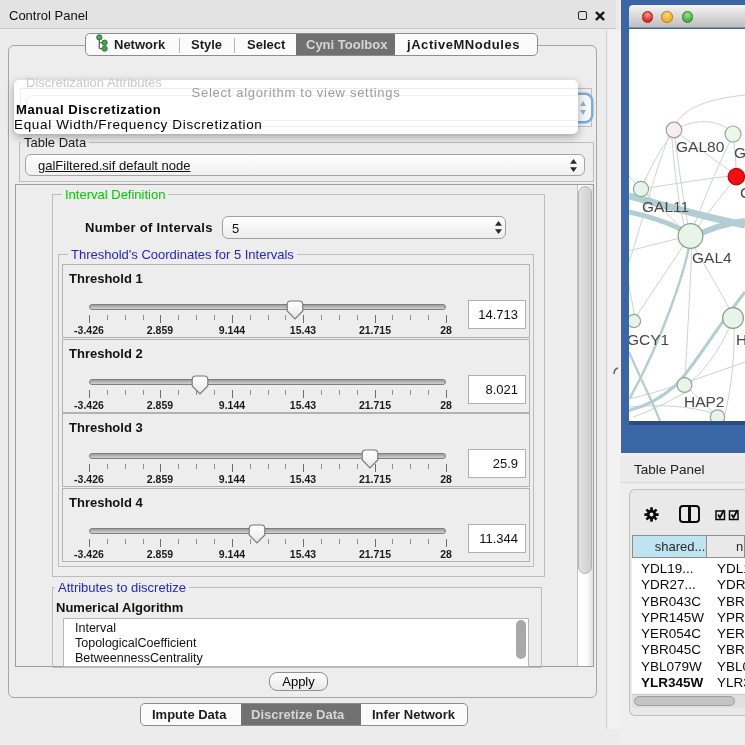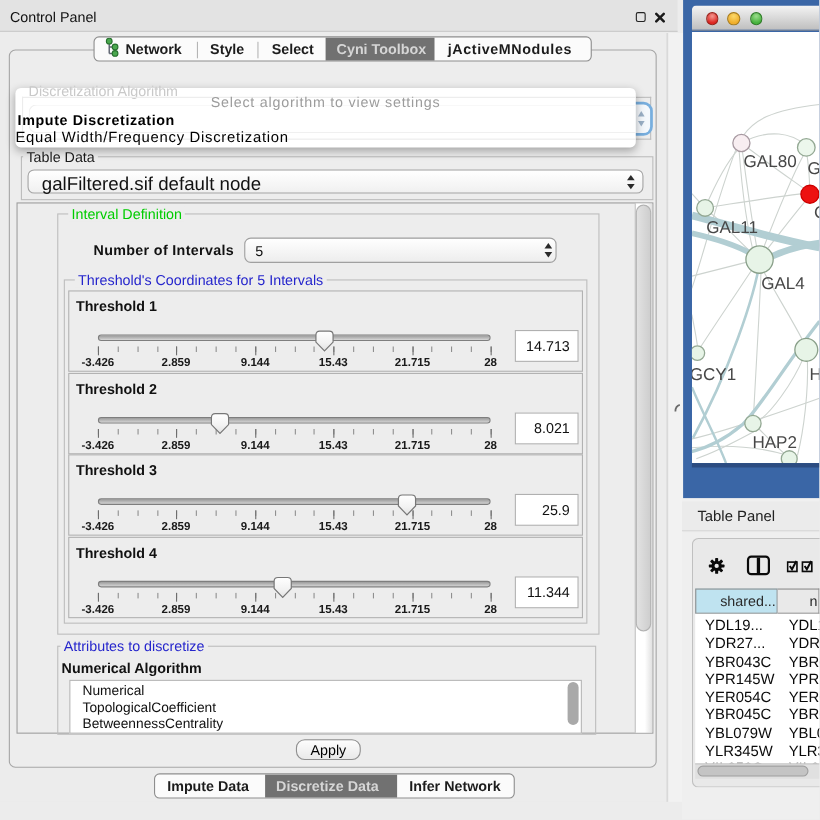--- a/index.html
+++ b/index.html
@@ -39,21 +39,21 @@
 <div class="abs" style="left:407px;top:37px;font-size:13px;font-weight:bold;letter-spacing:0.55px;color:#1c1c1c;">jActiveMNodules</div>
 <div class="abs" style="left:560px;top:88px;width:32px;height:39px;border:1px solid #bdbdbd;border-left:none;"></div>
 <div class="abs" style="left:558px;top:95px;width:33px;height:26px;border-radius:6px;background:#f4f8fc;box-shadow:0 0 0 2.5px #77aede;"></div>
 <svg class="abs" style="left:578px;top:98px;" width="10" height="20" viewBox="0 0 10 20">
       <path d="M5 3 L8 8 L2 8 Z" fill="#9ab0c6"></path>
       <path d="M5 17 L8 12 L2 12 Z" fill="#9ab0c6"></path>
     </svg>
 <div class="abs" style="left:19px;top:142px;width:575px;height:40px;border:1px solid #bdbdbd;"></div>
 <div class="abs grouplabel" style="left:21px;top:136px;font-size:13px;color:#1a1a1a;">Table Data</div>
 <div class="abs" style="left:25px;top:154px;width:560px;height:22px;background:linear-gradient(#ffffff,#f0f0f0);border:1px solid #a5a5a5;border-radius:6px;"></div>
-<div class="abs" style="left:38px;top:158px;font-size:17px;color:#111;">galFiltered.sif default node</div>
+<div class="abs" style="left:38px;top:158px;font-size:13px;color:#111;text-decoration:underline;">galFiltered.sif default node</div>
 <svg class="abs" style="left:569px;top:158px;" width="9" height="15" viewBox="0 0 9 15">
       <path d="M4.5 1 L8 5.8 L1 5.8 Z" fill="#2a2a2a"></path>
       <path d="M4.5 14 L8 9.2 L1 9.2 Z" fill="#2a2a2a"></path>
     </svg>
 <div class="abs" style="left:15px;top:184px;width:579px;height:483px;background:#ededed;border:1px solid #9e9e9e;"></div>
 <div class="abs" style="left:577px;top:185px;width:16px;height:481px;background:linear-gradient(to right,#ffffff,#ffffff 55%,#e0e0e0);border-left:1px solid #c3c3c3;"></div>
 <div class="abs" style="left:578px;top:186px;width:14px;height:388px;background:linear-gradient(to right,#e2e2e2,#cecece);border:1px solid #b2b2b2;border-radius:7px;"></div>
 <div class="abs" style="left:52px;top:194px;width:493px;height:383px;border:1px solid #bdbdbd;"></div>
 <div class="abs grouplabel" style="left:62px;top:188px;font-size:13px;color:#00cc00;">Interval Definition</div>
 <div class="abs" style="left:85px;top:220px;font-size:13px;font-weight:bold;letter-spacing:0.3px;color:#111;">Number of Intervals</div>
@@ -250,38 +250,38 @@
           <stop offset="1" stop-color="#e2e2e2"></stop>
         </linearGradient>
       </defs>
       <path d="M1.2 4.5 Q1.2 1 4.7 1 L13.3 1 Q16.8 1 16.8 4.5 L16.8 11 L9 19 L1.2 11 Z" fill="url(#thg4)" stroke="#777" stroke-width="1.1"></path>
     </svg>
 <div class="abs" style="left:468px;top:524px;width:58px;height:29px;background:#fff;border:1px solid #b0b0b0;font-size:13px;color:#111;text-align:right;line-height:27px;padding-right:7px;">11.344</div>
 <div class="abs" style="left:52px;top:587px;width:490px;height:81px;border:1px solid #bdbdbd;"></div>
 <div class="abs grouplabel" style="left:55px;top:581px;font-size:13px;color:#2525cc;">Attributes to discretize</div>
 <div class="abs" style="left:56px;top:600px;font-size:13px;font-weight:bold;color:#111;">Numerical Algorithm</div>
 <div class="abs" style="left:63px;top:618px;width:466px;height:49px;background:#fff;border:1px solid #b5b5b5;overflow:hidden;">
-      <div style="position:absolute;left:11px;top:2px;font-size:12.5px;color:#111;">Numerical</div>
+      <div style="position:absolute;left:11px;top:2px;font-size:12.5px;color:#111;">Interval</div>
       <div style="position:absolute;left:11px;top:17px;font-size:12.5px;color:#111;">TopologicalCoefficient</div>
       <div style="position:absolute;left:11px;top:32px;font-size:12.5px;color:#111;">BetweennessCentrality</div>
       <div style="position:absolute;right:2px;top:1px;width:10px;height:39px;background:#a9a9a9;border-radius:5px;"></div>
     </div>
 <div class="abs" style="left:269px;top:671.5px;width:59px;height:19.5px;background:linear-gradient(#fdfdfd,#e9e9e9);border:1px solid #8f8f8f;border-radius:8px;text-align:center;font-size:13px;color:#000;line-height:18px;">Apply</div>
 <div class="abs" style="left:140px;top:703px;width:328px;height:23px;background:#fbfbfb;border:1px solid #8d8d8d;border-radius:5px;overflow:hidden;">
       <div class="abs" style="left:100px;top:0;width:120px;height:23px;background:#717171;"></div>
     </div>
 <div class="abs" style="left:152px;top:707px;font-size:13px;font-weight:bold;color:#1c1c1c;">Impute Data</div>
 <div class="abs" style="left:251px;top:707px;font-size:13px;font-weight:bold;color:#d6d6d6;">Discretize Data</div>
 <div class="abs" style="left:372px;top:707px;font-size:13px;font-weight:bold;color:#1c1c1c;">Infer Network</div>
 <div class="abs" style="left:14px;top:80px;width:564px;height:54px;background:#ffffff;border-radius:5px;box-shadow:0 3px 9px rgba(0,0,0,0.32);"></div>
-<div class="abs" style="left:26px;top:75px;font-size:13px;color:#c9c9c9;">Discretization Algorithm</div>
+<div class="abs" style="left:26px;top:75px;font-size:13px;color:#c9c9c9;">Discretization Attributes</div>
 <div class="abs" style="left:20px;top:88px;width:558px;height:39px;border:1px solid #ececec;border-right:none;"></div>
 <div class="abs" style="left:26px;top:95px;width:552px;height:26px;border:1px solid #f0f0f0;border-right:none;border-radius:7px 0 0 7px;"></div>
 <div class="abs" style="left:14px;top:85px;width:564px;text-align:center;font-size:13px;letter-spacing:0.7px;color:#9c9c9c;">Select algorithm to view settings</div>
-<div class="abs" style="left:16px;top:101.5px;font-size:13px;font-weight:bold;letter-spacing:0.55px;color:#000;">Impute Discretization</div>
+<div class="abs" style="left:16px;top:101.5px;font-size:13px;font-weight:bold;letter-spacing:0.55px;color:#000;">Manual Discretization</div>
 <div class="abs" style="left:14px;top:117px;font-size:13.5px;letter-spacing:0.65px;color:#000;">Equal Width/Frequency Discretization</div>
 <div class="abs" style="left:621px;top:0;width:124px;height:453px;background:#3a66a6;"></div>
 <div class="abs" style="left:629px;top:5px;width:116px;height:23px;background:linear-gradient(#f4f4f4,#bfbfbf);border-bottom:1px solid #8f8f8f;border-top-left-radius:4px;"></div>
 <div class="abs" style="left:641.6px;top:11px;width:11.6px;height:11.6px;border-radius:50%;background:radial-gradient(circle at 50% 28%, #f49a92, #dd2622 70%);border:1px solid #9a221a;"></div>
 <div class="abs" style="left:661.0px;top:11px;width:11.6px;height:11.6px;border-radius:50%;background:radial-gradient(circle at 50% 28%, #fbd96b, #f0ae2a 70%);border:1px solid #a87c1a;"></div>
 <div class="abs" style="left:681.6px;top:11px;width:11.6px;height:11.6px;border-radius:50%;background:radial-gradient(circle at 50% 28%, #9ede8f, #47b33d 70%);border:1px solid #2f7d28;"></div>
 <svg class="abs" style="left:629px;top:29px;" width="116" height="392" viewBox="629 29 116 392">
 <rect x="629" y="29" width="116" height="392" fill="#ffffff"></rect>
 <g fill="none" stroke="#cdd3cf" stroke-width="1">
 <path d="M745 95 C700 100 685 110 676 123"></path>
@@ -373,19 +373,19 @@
 <div style="position:absolute;left:9px;top:36px;font-size:13.5px;color:#0a0a0a;">YBR043C</div>
 <div style="position:absolute;left:85px;top:36px;font-size:13.5px;color:#0a0a0a;">YBR0</div>
 <div style="position:absolute;left:9px;top:52px;font-size:13.5px;color:#0a0a0a;">YPR145W</div>
 <div style="position:absolute;left:85px;top:52px;font-size:13.5px;color:#0a0a0a;">YPR1</div>
 <div style="position:absolute;left:9px;top:68px;font-size:13.5px;color:#0a0a0a;">YER054C</div>
 <div style="position:absolute;left:85px;top:68px;font-size:13.5px;color:#0a0a0a;">YER0</div>
 <div style="position:absolute;left:9px;top:84px;font-size:13.5px;color:#0a0a0a;">YBR045C</div>
 <div style="position:absolute;left:85px;top:84px;font-size:13.5px;color:#0a0a0a;">YBR0</div>
 <div style="position:absolute;left:9px;top:101px;font-size:13.5px;color:#0a0a0a;">YBL079W</div>
 <div style="position:absolute;left:85px;top:101px;font-size:13.5px;color:#0a0a0a;">YBL0</div>
-<div style="position:absolute;left:9px;top:117px;font-size:13.5px;color:#0a0a0a;">YLR345W</div>
+<div style="position:absolute;left:9px;top:117px;font-size:13.5px;color:#0a0a0a;font-weight:bold;">YLR345W</div>
 <div style="position:absolute;left:85px;top:117px;font-size:13.5px;color:#0a0a0a;">YLR3</div>
 <div style="position:absolute;left:9px;top:133px;font-size:13.5px;color:#0a0a0a;">YIL052C</div>
 <div style="position:absolute;left:85px;top:133px;font-size:13.5px;color:#0a0a0a;">YIL0</div>
 </div>
 <div class="abs" style="left:632px;top:694px;width:113px;height:14px;background:#e0e0e0;border-top:1px solid #c6c6c6;"></div>
 <div class="abs" style="left:634px;top:696px;width:101px;height:10px;background:#c4c4c4;border:1px solid #9e9e9e;border-radius:5px;"></div>
 </div>
 </body></html>

